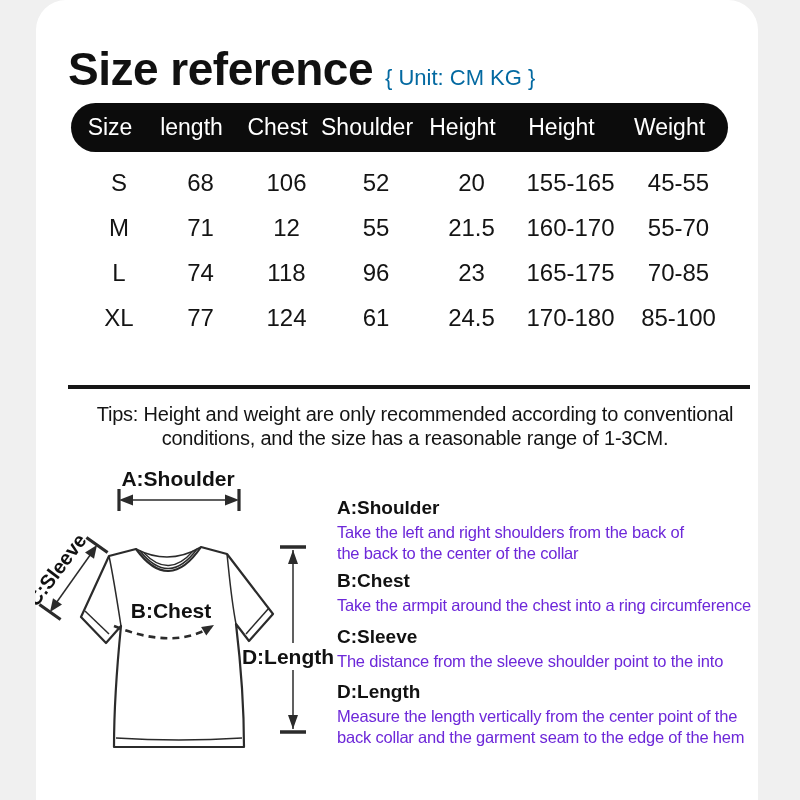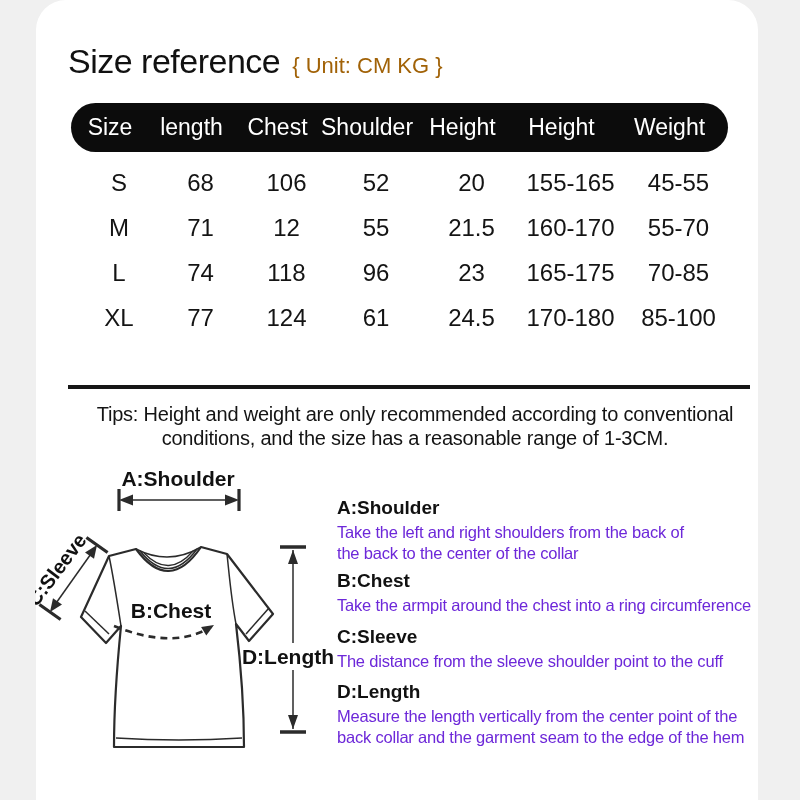--- a/index.html
+++ b/index.html
@@ -6,22 +6,22 @@
   body{
     width:800px;height:800px;position:relative;overflow:hidden;
     background:#f0f0f0;
     font-family:"Liberation Sans",sans-serif;color:#1a1a1a;
   }
   .card{
     position:absolute;left:36px;top:0;width:722px;height:800px;
     background:#ffffff;border-radius:30px 30px 0 0;
   }
   .title-row{position:absolute;left:68px;top:42px;display:flex;align-items:baseline;gap:12px}
-  .title{font-size:34px;font-weight:normal;letter-spacing:-0.5px;color:#111}
-  .unit-note{font-size:22px;color:#a16207}
+  .title{font-size:46px;font-weight:bold;letter-spacing:-0.5px;color:#111}
+  .unit-note{font-size:22px;color:#0369a1}
 
   .thead{
     position:absolute;left:71px;top:103px;width:657px;height:49px;
     background:#0c0c0c;border-radius:26px;
     display:grid;grid-template-columns:78px 85px 87px 92px 99px 99px 117px;
     align-items:center;text-align:center;color:#ffffff;font-size:23px;
   }
   .tbody{position:absolute;left:80px;top:160px;width:657px}
   .trow{
     display:grid;grid-template-columns:78px 85px 87px 92px 99px 99px 117px;
@@ -165,20 +165,20 @@
   <div class="guide-line">the back to the center of the collar</div>
 </div>
 
 <div class="guide-block" id="guide-b">
   <div class="guide-term">B:Chest</div>
   <div class="guide-line">Take the armpit around the chest into a ring circumference</div>
 </div>
 
 <div class="guide-block" id="guide-c">
   <div class="guide-term">C:Sleeve</div>
-  <div class="guide-line">The distance from the sleeve shoulder point to the cuff</div>
+  <div class="guide-line">The distance from the sleeve shoulder point to the into</div>
 </div>
 
 <div class="guide-block" id="guide-d">
   <div class="guide-term">D:Length</div>
   <div class="guide-line">Measure the length vertically from the center point of the</div>
   <div class="guide-line">back collar and the garment seam to the edge of the hem</div>
 </div>
 
 </body></html>

